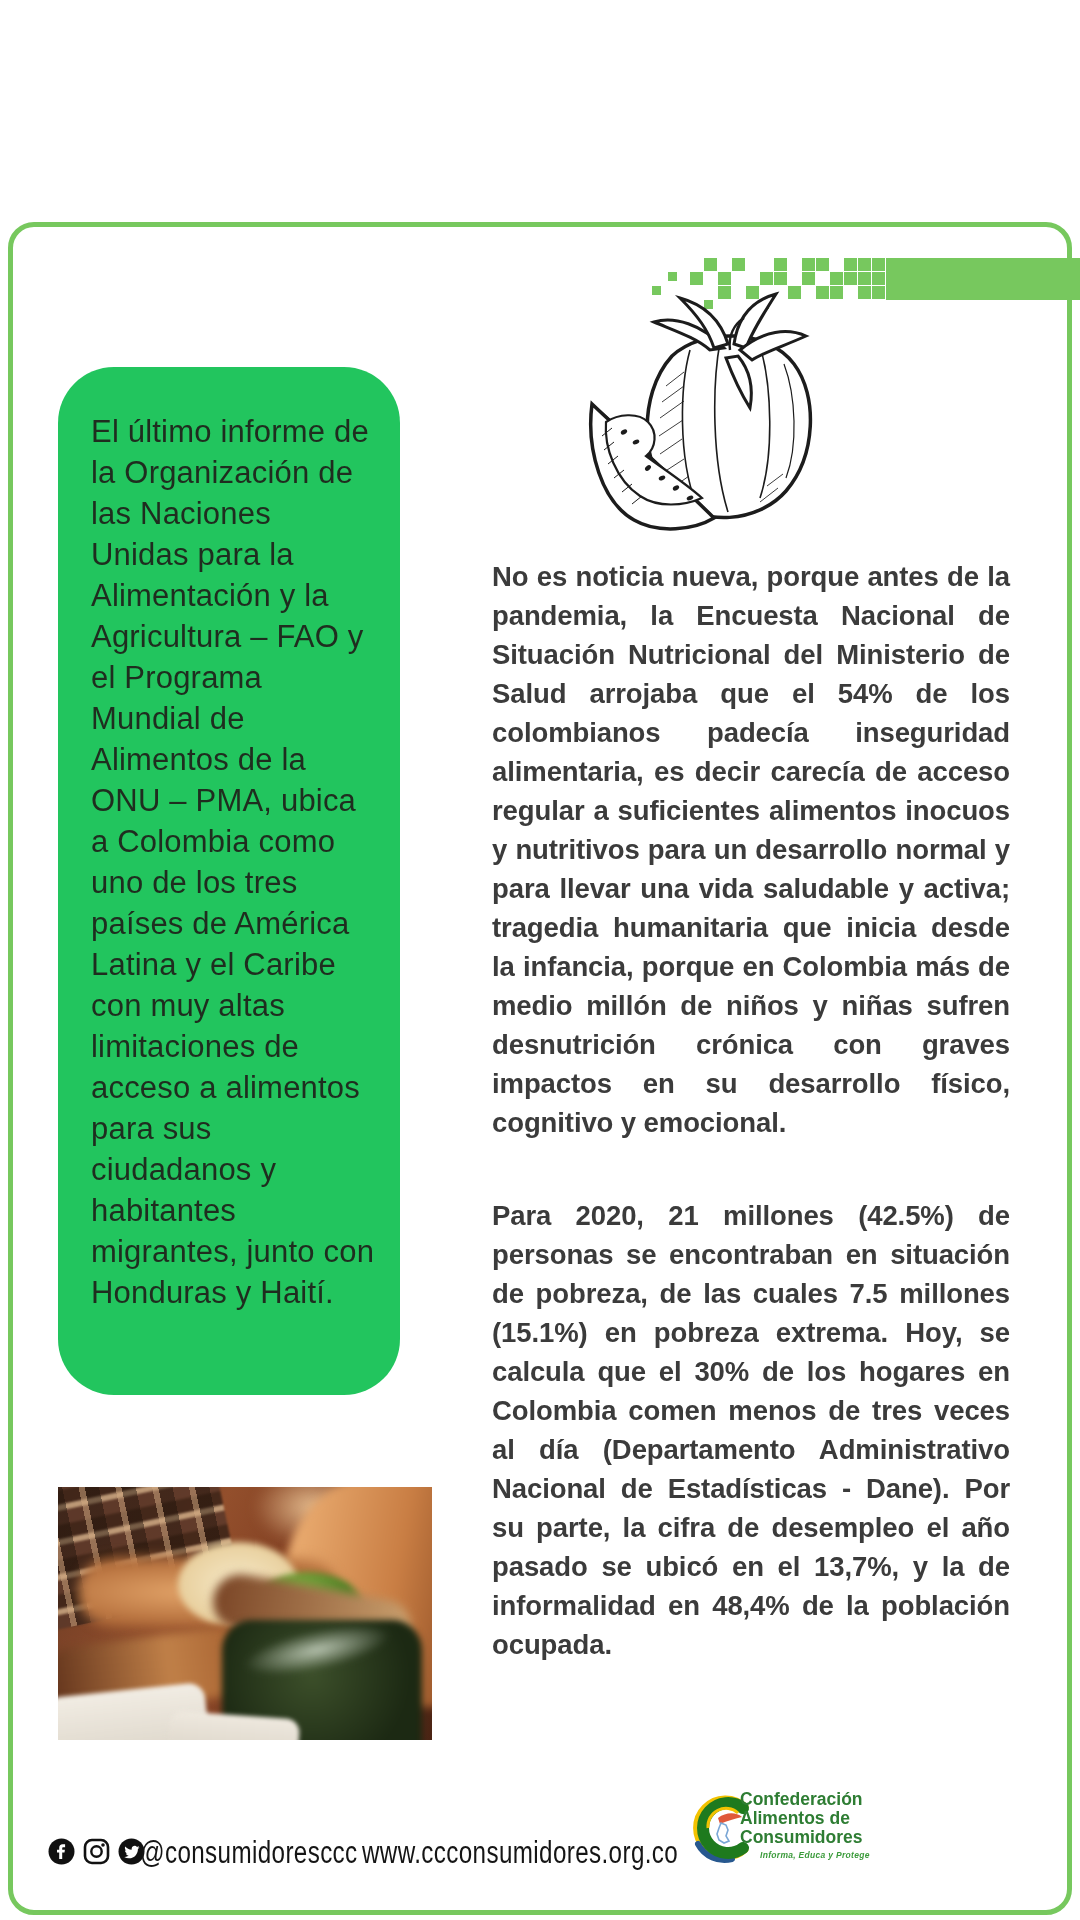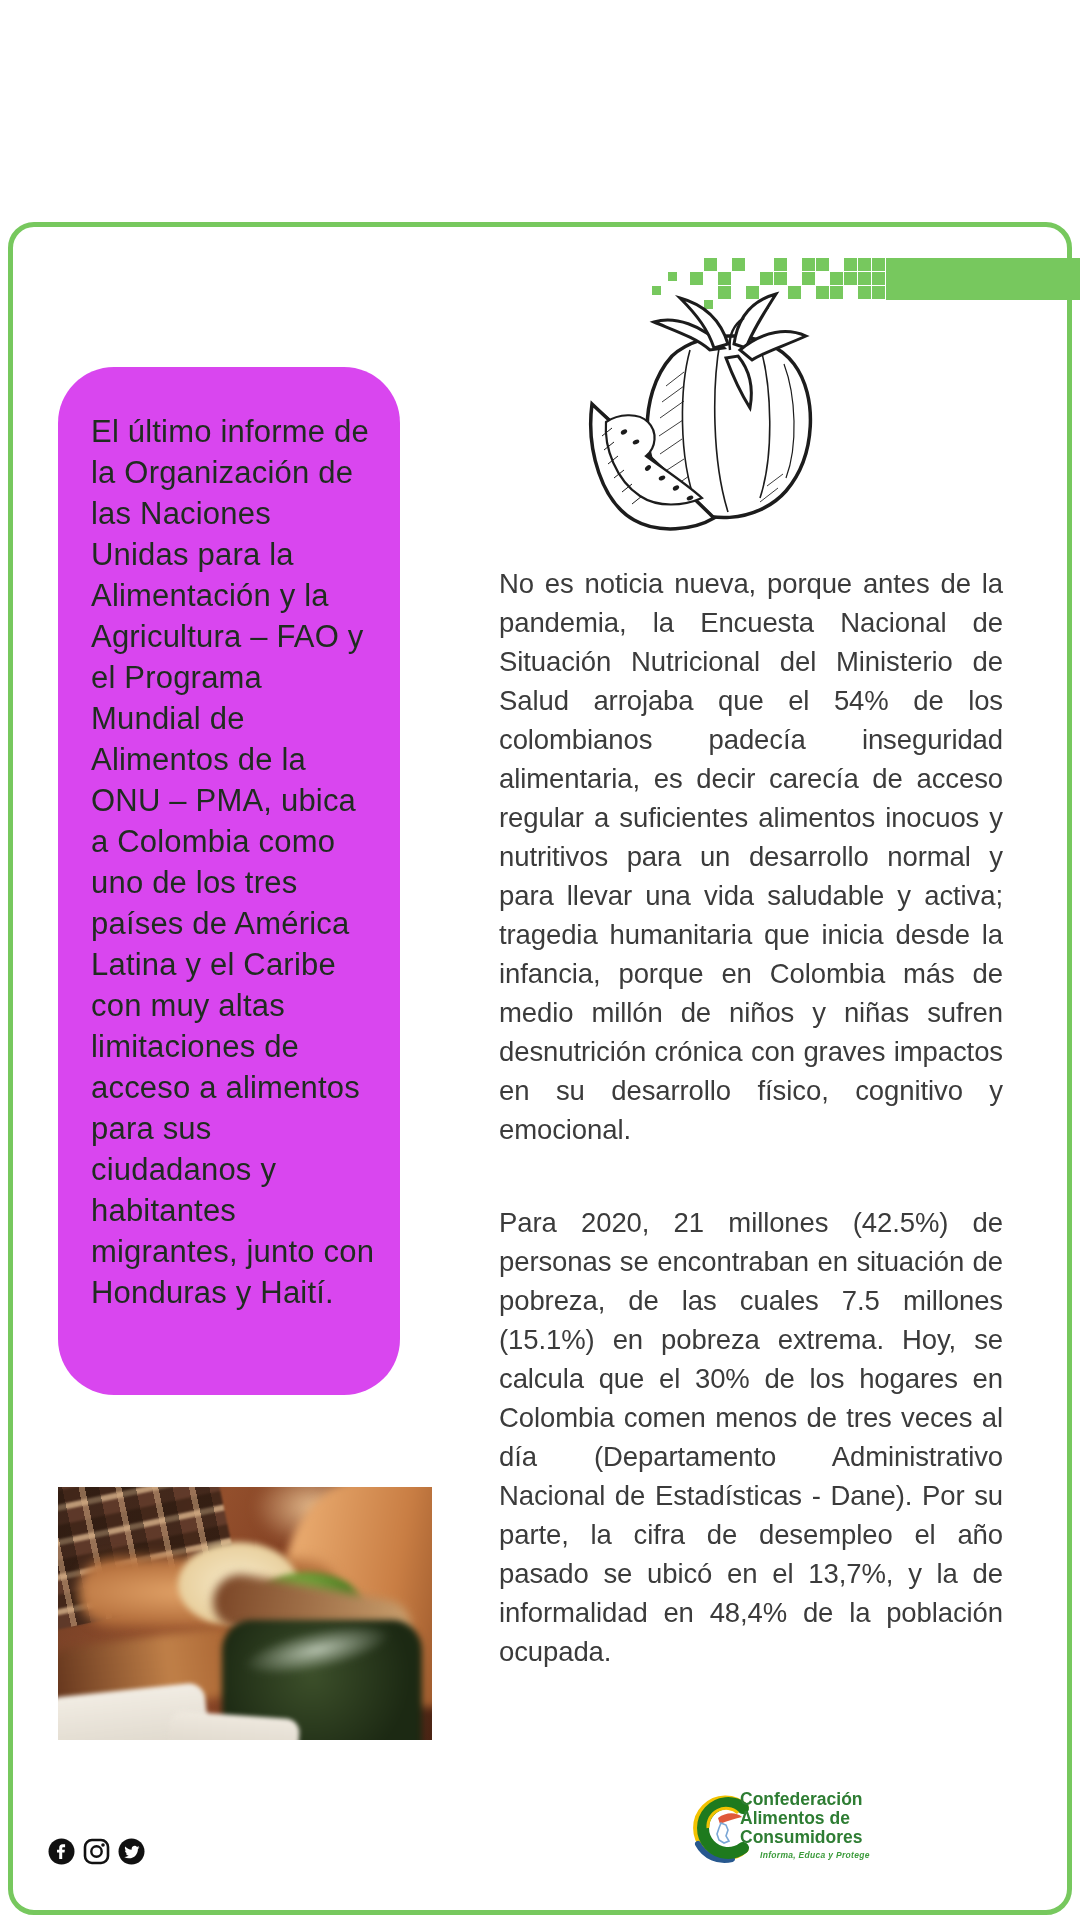--- a/index.html
+++ b/index.html
@@ -12,33 +12,33 @@
     position:absolute;left:8px;top:222px;right:8px;bottom:5px;
     border:5px solid #77C85E;border-radius:26px;background:#ffffff;
   }
   
   .pixel-bar{position:absolute;top:258px;left:0;right:0;height:42px;pointer-events:none;}
   .pixel-bar .solid{position:absolute;top:0;height:42px;left:886px;right:0;background:#77C85E;}
   .pixel-bar .px{position:absolute;width:13px;height:13px;background:#77C85E;}
   
   .intro-box{
     position:absolute;left:58px;top:367px;width:342px;height:1028px;
-    background:#d946ef;border-radius:56px;box-sizing:border-box;
+    background:#22c55e;border-radius:56px;box-sizing:border-box;
     padding:44px 24px 0 33px;
   }
   .intro-box p{
     margin:0;font-size:31px;line-height:41px;color:#1F2D1F;
     font-weight:400;letter-spacing:0.2px;
   }
   
   .article{
     position:absolute;left:483px;top:548px;width:536px;
     color:#3B3B3B;font-size:27.5px;line-height:39px;
   }
-  .article p{margin:16px;text-align:justify;letter-spacing:-0.1px;}
+  .article p{margin:9px;text-align:justify;letter-spacing:-0.1px;font-weight:bold;}
   .article p + p{margin-top:54px;}
   
   .tomato{position:absolute;left:562px;top:246px;width:258px;height:296px;}
   
   .photo{
     position:absolute;left:58px;top:1487px;width:374px;height:253px;
     overflow:hidden;background:linear-gradient(115deg,#6b3a24 0%,#934f2c 35%,#7a3a1f 65%,#4a2414 100%);
   }
   .photo div{position:absolute;}
   .ph-plaid{left:-20px;top:-25px;width:190px;height:150px;transform:rotate(-12deg);
@@ -214,20 +214,22 @@
         <circle cx="20" cy="7" r="1.8" fill="#111"></circle>
       </svg>
     </span>
     <span>
       <svg width="27" height="27" viewBox="0 0 27 27">
         <circle cx="13.5" cy="13.5" r="13" fill="#111"></circle>
         <path fill="#fff" d="M21.5 9.3c-.6.3-1.2.4-1.8.5.6-.4 1.1-1 1.3-1.7-.6.4-1.3.6-2 .8a3.1 3.1 0 0 0-5.4 2.1c0 .2 0 .5.1.7-2.6-.1-4.9-1.4-6.4-3.3-.3.5-.4 1-.4 1.6 0 1.1.5 2 1.4 2.6-.5 0-1-.2-1.4-.4v.1c0 1.5 1.1 2.8 2.5 3.1-.3.1-.6.1-.9.1l-.6-.1c.4 1.3 1.6 2.2 2.9 2.2a6.3 6.3 0 0 1-4.6 1.3 8.9 8.9 0 0 0 4.8 1.4c5.7 0 8.9-4.8 8.9-8.9v-.4c.6-.4 1.1-1 1.6-1.7z"></path>
       </svg>
     </span>
   </div>
+  <span class="handle"><span class="condensed">@consumidoresccc</span></span>
+  <span class="website"><span class="condensed">www.ccconsumidores.org.co</span></span>
 
   <div class="logo">
     <svg class="logo-mark" width="66" height="72" viewBox="0 0 66 72">
 
       <path d="M58 14 A30 30 0 1 0 58 58" fill="none" stroke="#F2C200" stroke-width="5" stroke-linecap="round"></path>
 
       <path d="M10 52 A30 30 0 0 0 44 67" fill="none" stroke="#27588F" stroke-width="6" stroke-linecap="round"></path>
 
       <path d="M55 16 A25 25 0 1 0 55 56" fill="none" stroke="#1E7A1E" stroke-width="12" stroke-linecap="round"></path>
 

